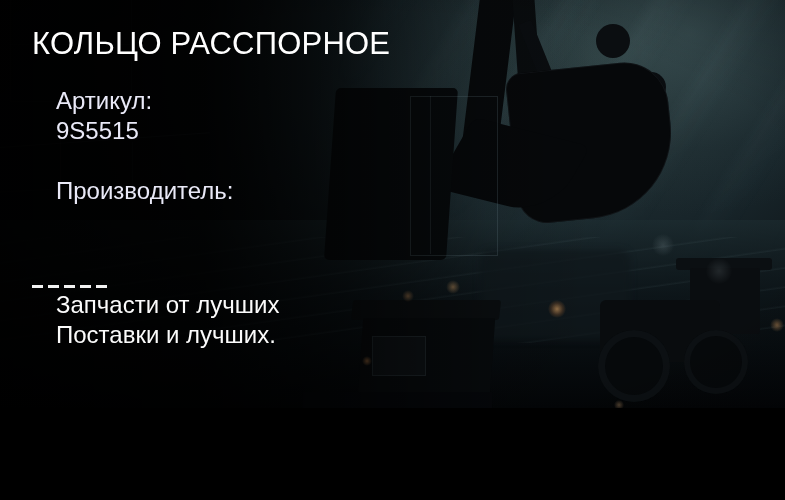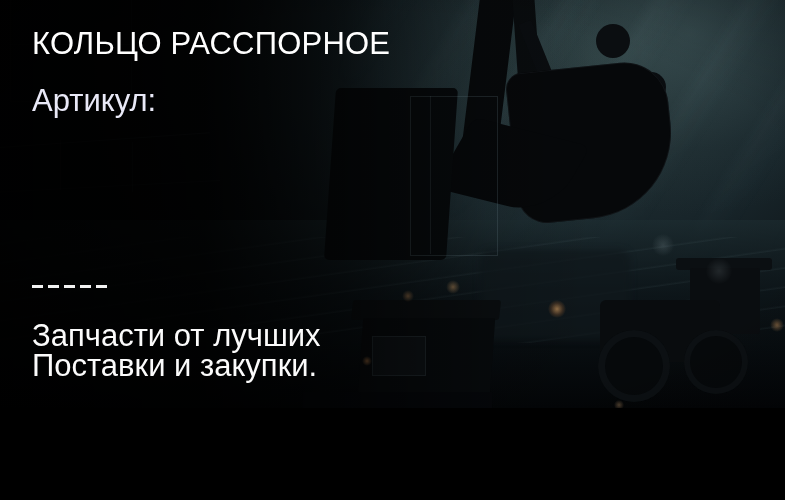--- a/index.html
+++ b/index.html
@@ -154,31 +154,32 @@
     top: 26px;
     left: 0;
     font-size: 31px;
     line-height: 36px;
     color: #ffffff;
     letter-spacing: .2px;
     white-space: nowrap;
   }
   .block { position: absolute; left: 0; }
   .line {
-    font-size: 31px;
+    font-size: 24px;
     line-height: 30px;
     white-space: nowrap;
+    margin-left: 24px;
   }
   .tint { color: #e9e9f7; }
   .plain { color: #fbfbfb; }
 
   .b-article { top: 86px; }
   .b-maker   { top: 176px; }
   .b-sep     { top: 276px; }
-  .b-promo   { top: 321px; }
+  .b-promo   { top: 290px; }
 
   .sep-dashes {
     display: flex;
     gap: 5px;
     align-items: center;
     height: 20px;
   }
   .sep-dashes i { display: block; width: 11px; height: 3px; background: #f2f2f2; }
 </style>
 </head>
@@ -239,34 +240,36 @@
   <div class="spark sp8"></div>
 
   <div class="bg-layer bg-vignette"></div>
 
   <div class="content">
 
     <div class="title">КОЛЬЦО РАССПОРНОЕ</div>
 
     <div class="block b-article">
       <div class="line tint">Артикул:</div>
+      <div class="line tint">9S5515</div>
     </div>
 
     <div class="block b-maker">
+      <div class="line tint">Производитель:</div>
     </div>
 
     <div class="block b-sep">
       <div class="sep-dashes">
         <i></i>
           <i></i>
           <i></i>
           <i></i>
           <i></i>
       </div>
     </div>
 
     <div class="block b-promo">
       <div class="line plain">Запчасти от лучших</div>
-      <div class="line plain">Поставки и закупки.</div>
+      <div class="line plain">Поставки и лучших.</div>
     </div>
 
   </div>
 </div>
 
 </body></html>

